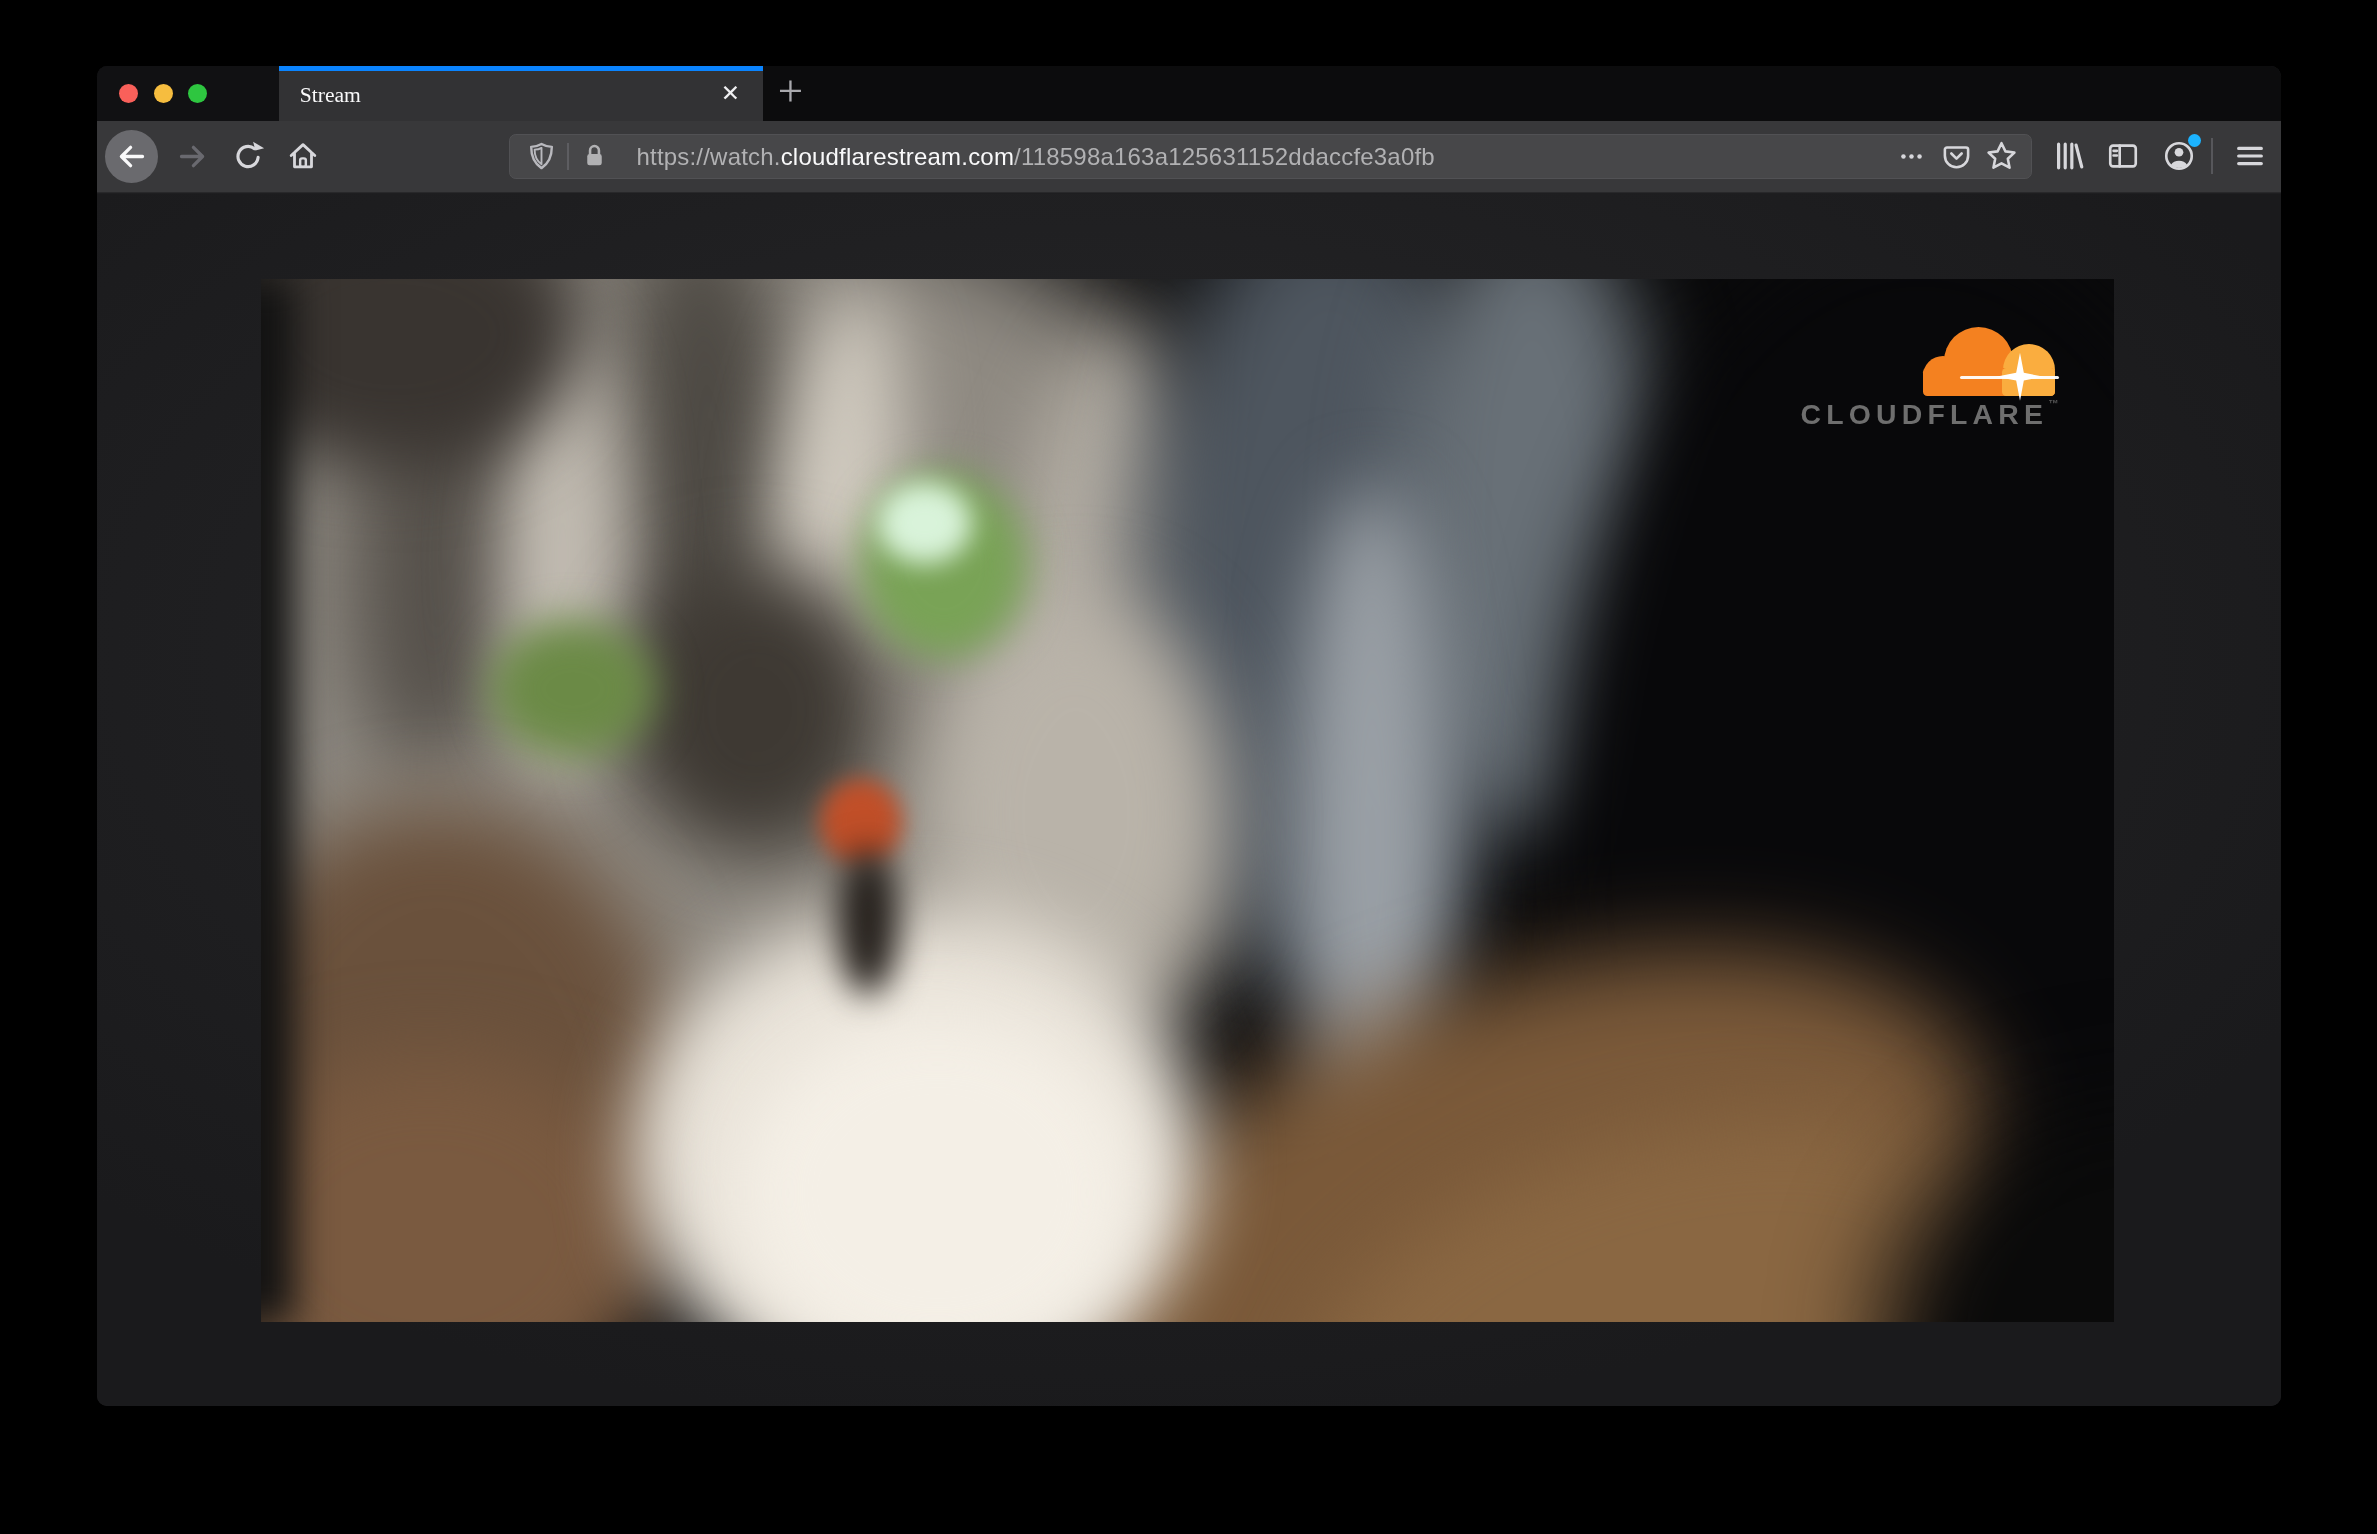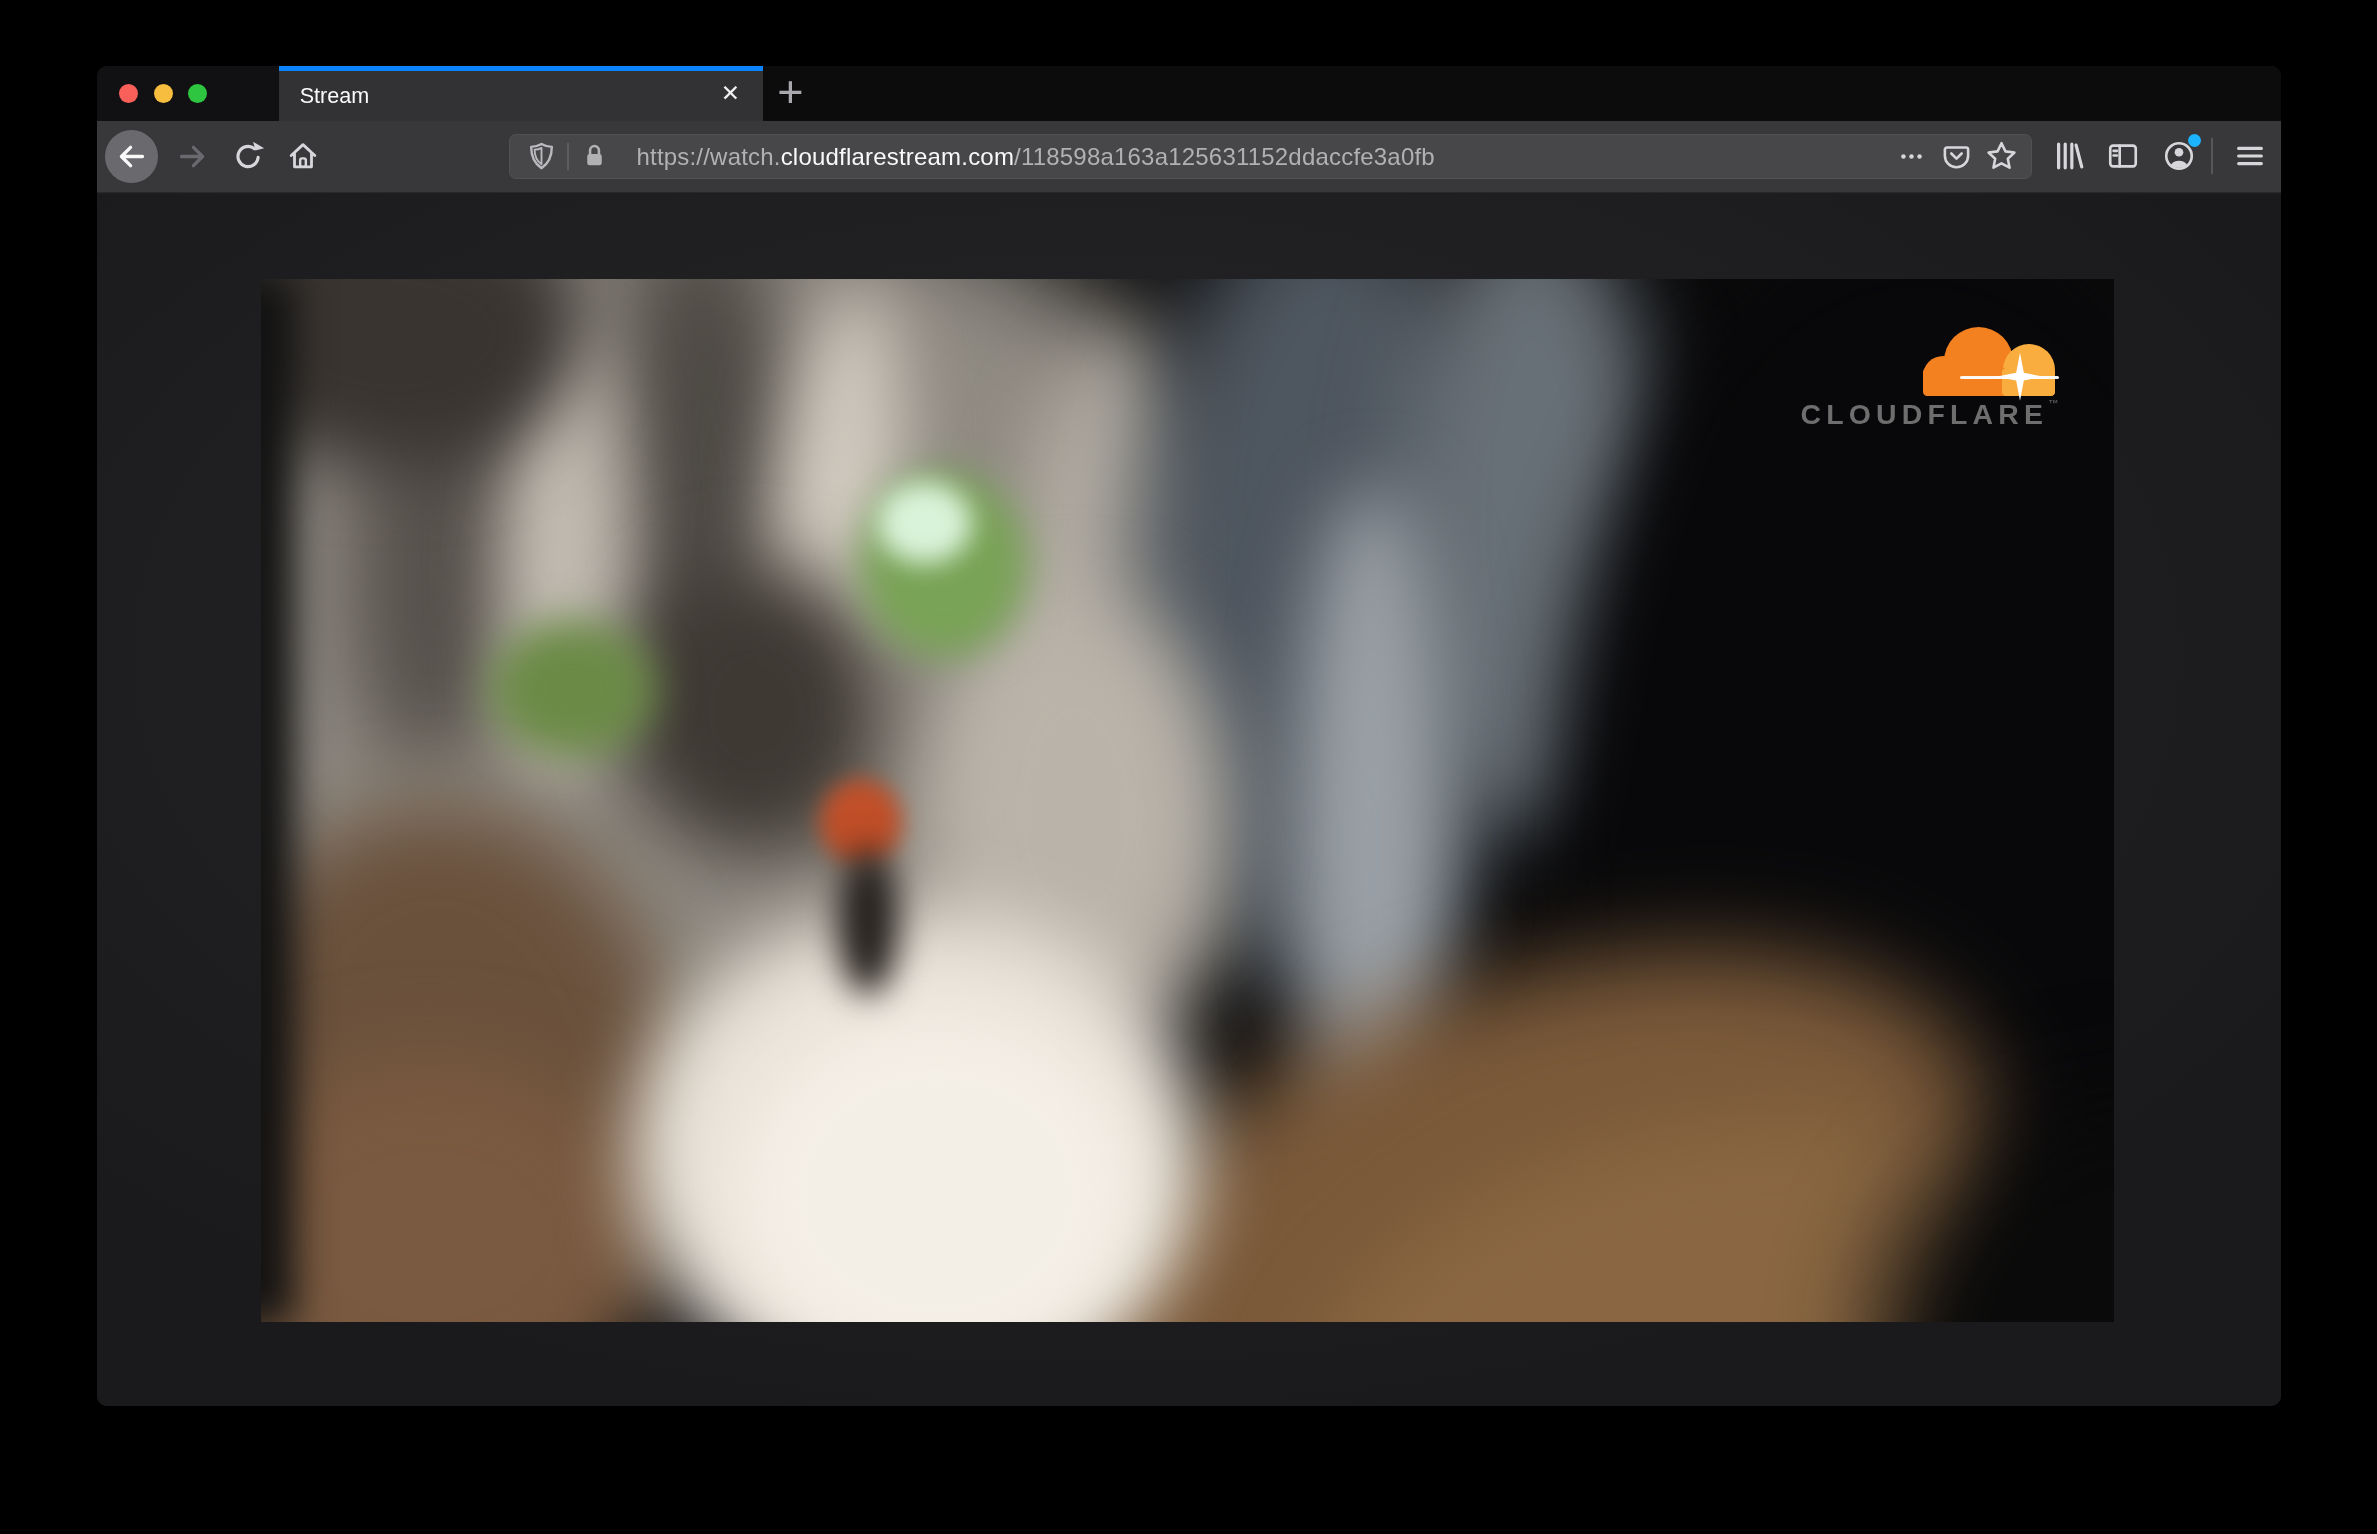--- a/index.html
+++ b/index.html
@@ -18,21 +18,21 @@
   *{margin:0;padding:0;box-sizing:border-box;}
   html,body{width:2377px;height:1534px;background:#000;overflow:hidden;
     font-family:"Liberation Sans", sans-serif;}
   .stage{position:absolute;inset:0;background:#000;}
 
   
   .window{position:absolute;left:97px;top:66px;width:2184px;height:1340px;
     border-radius:10.3px;overflow:hidden;background:#1e1e20;}
 
   
-  .tabbar{position:absolute;left:0;top:0;width:100%;height:55px;background:#0c0c0d;}
+  .tabbar{position:absolute;left:0;top:0;width:100%;height:55px;background:#0c0c0d;font-family:Liberation Serif, serif;}
   .traffic{position:absolute;left:0;top:0;width:182px;height:55px;background:#111113;
     display:flex;align-items:center;padding-left:22.4px;gap:15.5px;}
   .light{width:19px;height:19px;border-radius:50%;display:inline-block;}
   .light.red{background:var(--traffic-red);}
   .light.yellow{background:var(--traffic-yellow);}
   .light.green{background:var(--traffic-green);}
   .tab{position:absolute;left:182px;top:0;width:484px;height:55px;background:#323234;}
   .tab::before{content:"";position:absolute;left:0;top:0;right:0;height:5.2px;
     background:var(--tab-accent);}
   .tab-title{position:absolute;left:20.7px;top:0;height:55px;line-height:59px;

